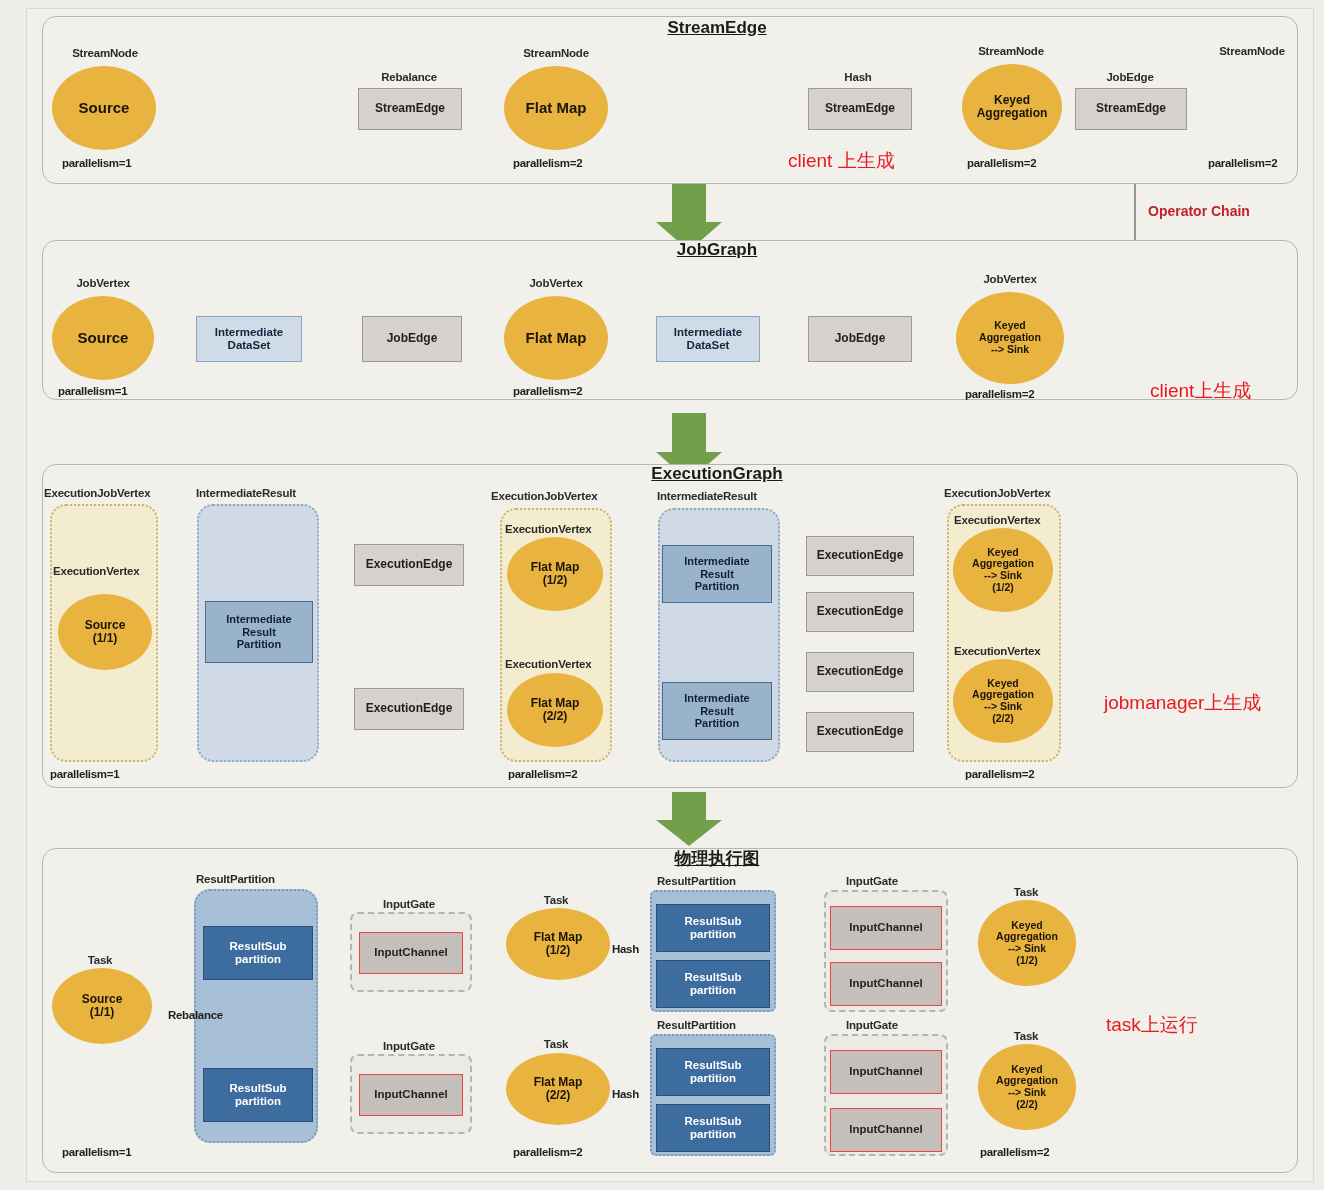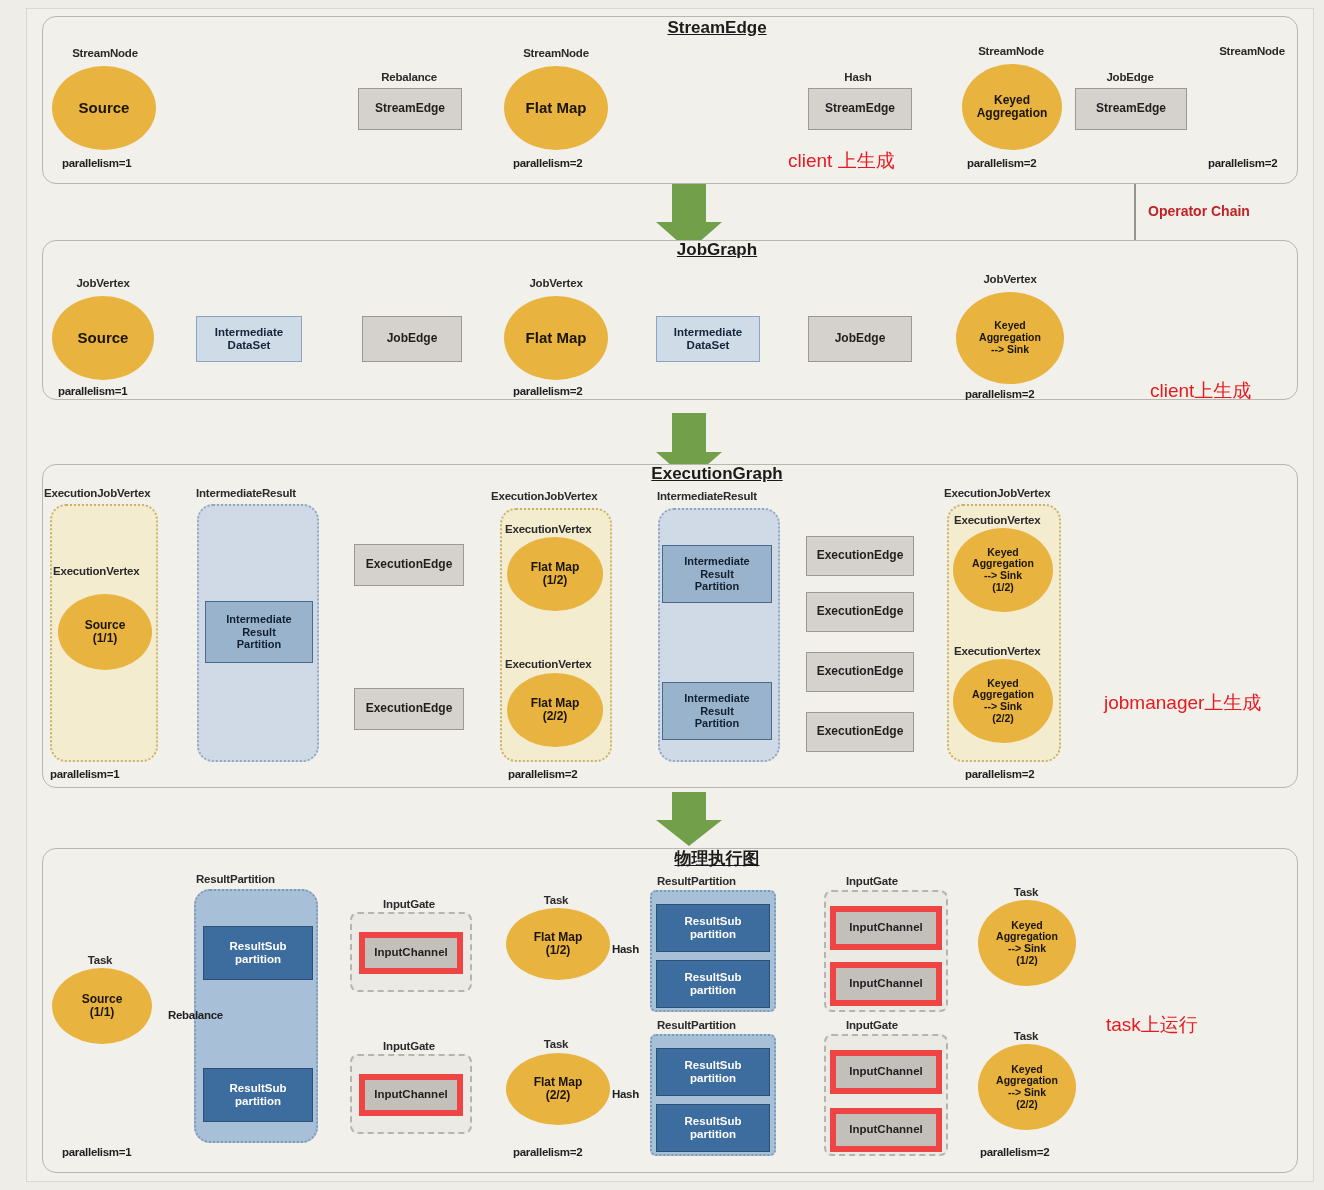--- a/index.html
+++ b/index.html
@@ -10,21 +10,21 @@
   .sec-title{position:absolute;font-weight:bold;font-size:17px;color:#1b1b1b;text-decoration:underline;white-space:nowrap;transform:translateX(-50%);}
   .cap{position:absolute;font-size:11.5px;font-weight:bold;color:#2a2a2a;white-space:nowrap;transform:translateX(-50%);letter-spacing:-.2px;}
   .cap.lft{transform:none;}
   .par{position:absolute;font-size:11.5px;font-weight:bold;color:#1f1f1f;white-space:nowrap;letter-spacing:-.3px;}
   .circ{position:absolute;border-radius:50%;background:#e8b33e;display:flex;align-items:center;justify-content:center;text-align:center;font-weight:bold;color:#1a1508;line-height:1.12;box-sizing:border-box;}
   .circ.big{font-size:15px;}
   .circ.mid{font-size:12px;}
   .circ.sm{font-size:10.5px;}
   .box{position:absolute;display:flex;align-items:center;justify-content:center;text-align:center;box-sizing:border-box;line-height:1.15;}
   .gray{background:#d5d2cd;border:1px solid #9c9892;font-size:12px;font-weight:bold;color:#1f1f1f;}
-  .gray2{background:#c3c0bb;border:6px solid #ef4444;font-size:11.5px;font-weight:bold;color:#1f1f1f;}
+  .gray2{background:#c3c0bb;border:1px solid #ef4444;font-size:11.5px;font-weight:bold;color:#1f1f1f;}
   .lblue{background:#cfdce8;border:1px solid #8ba5c0;font-size:11.5px;font-weight:bold;color:#14243a;}
   .mblue{background:#9ab3cd;border:1px solid #4a6a8c;font-size:11px;font-weight:bold;color:#11202f;}
   .dblue{background:#3d6d9e;border:1px solid #2b5078;font-size:11.5px;font-weight:bold;color:#ffffff;}
   .cont{position:absolute;box-sizing:border-box;border-radius:16px;}
   .cont-y{background:#f4eccf;border:2px dotted #c9b36a;}
   .cont-b{background:#cfdae6;border:2px dotted #8fa8c2;}
   .cont-b2{background:#a7c0d8;border:2px dotted #7a99b8;}
   .cont-g{background:#eceae5;border:2px dashed #b8b4ad;}
   .ann{position:absolute;color:#e8191e;white-space:nowrap;}
   .ann.cn{font-size:19px;}

